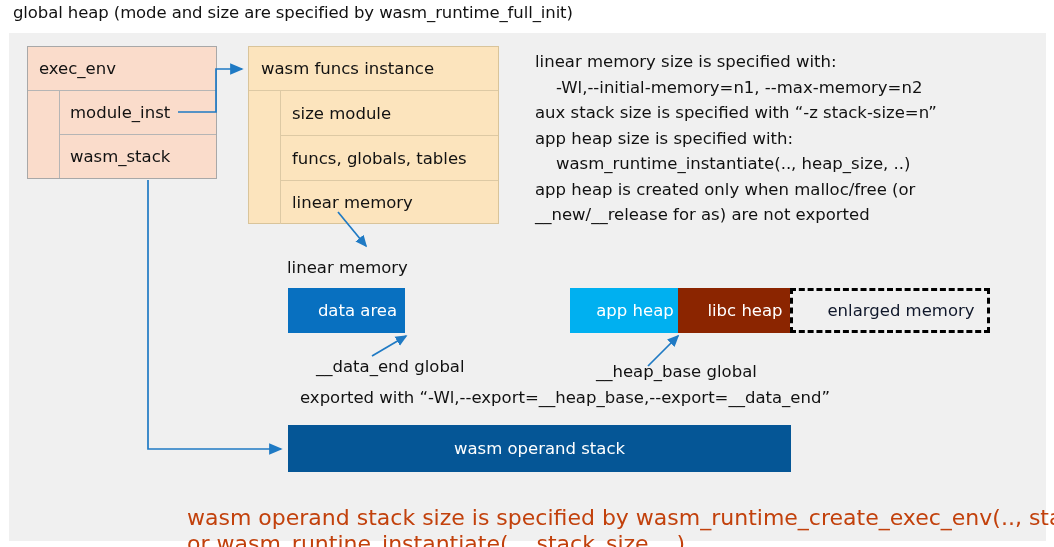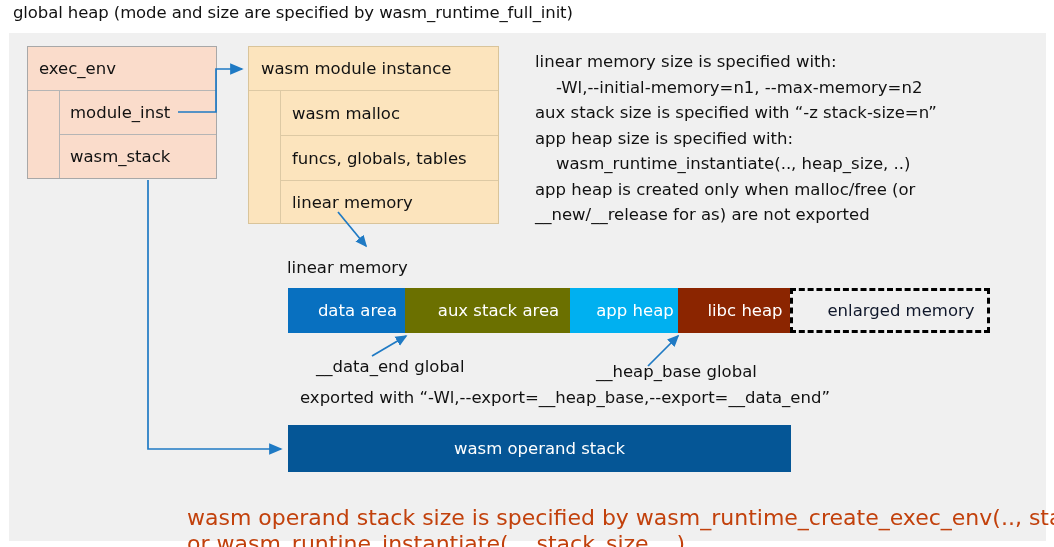--- a/index.html
+++ b/index.html
@@ -103,38 +103,37 @@
 
   <div class="panel"></div>
 
   <div class="box execenv">
     <div class="row hdr">exec_env</div>
     <div class="row sub">module_inst</div>
     <div class="row sub last">wasm_stack</div>
   </div>
 
   <div class="box wmi">
-    <div class="row hdr">wasm module instance</div>
-    <div class="row sub">wasm malloc</div>
+    <div class="row hdr">wasm funcs instance</div>
+    <div class="row sub">size module</div>
     <div class="row sub">funcs, globals, tables</div>
     <div class="row sub last">linear memory</div>
   </div>
 
   <div class="info">linear memory size is specified with:
     -Wl,--initial-memory=n1, --max-memory=n2
 aux stack size is specified with “-z stack-size=n”
 app heap size is specified with:
     wasm_runtime_instantiate(.., heap_size, ..)
 app heap is created only when malloc/free (or
 __new/__release for as) are not exported</div>
 
   <div class="lmlabel">linear memory</div>
   <div class="membar" style="width: 702px;">
       <div class="seg" style="left: 0px; width: 117px; background: rgb(8, 112, 192); color: rgb(255, 255, 255);">data area</div>
-      <div class="seg" style="left: 117px; width: 165px; background: rgb(107, 112, 0); color: rgb(255, 255, 255);">aux stack area</div>
       <div class="seg" style="left: 282px; width: 108px; background: rgb(0, 176, 240); color: rgb(255, 255, 255);">app heap</div>
       <div class="seg" style="left: 390px; width: 112px; background: rgb(139, 37, 0); color: rgb(255, 255, 255);">libc heap</div>
       <div class="seg enlarged" style="left: 502px; width: 200px; color: #0f172a;">enlarged memory</div>
     </div>
 
   <div class="anno anno-dataend">__data_end global</div>
   <div class="anno anno-heapbase">__heap_base global</div>
   <div class="anno anno-exported">exported with “-Wl,--export=__heap_base,--export=__data_end”</div>
 
   <div class="opstack">wasm operand stack</div>

